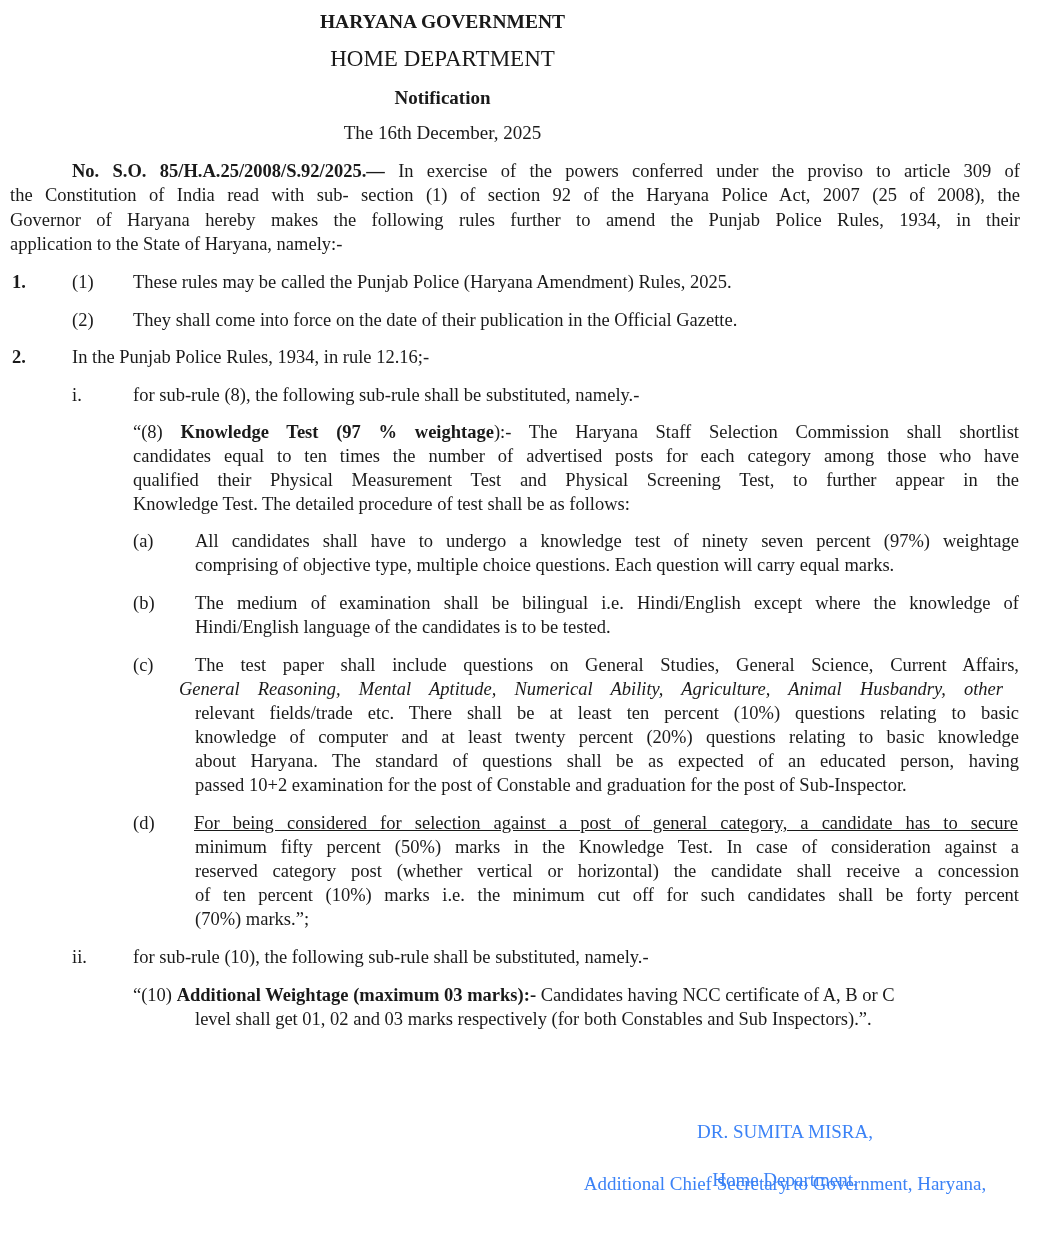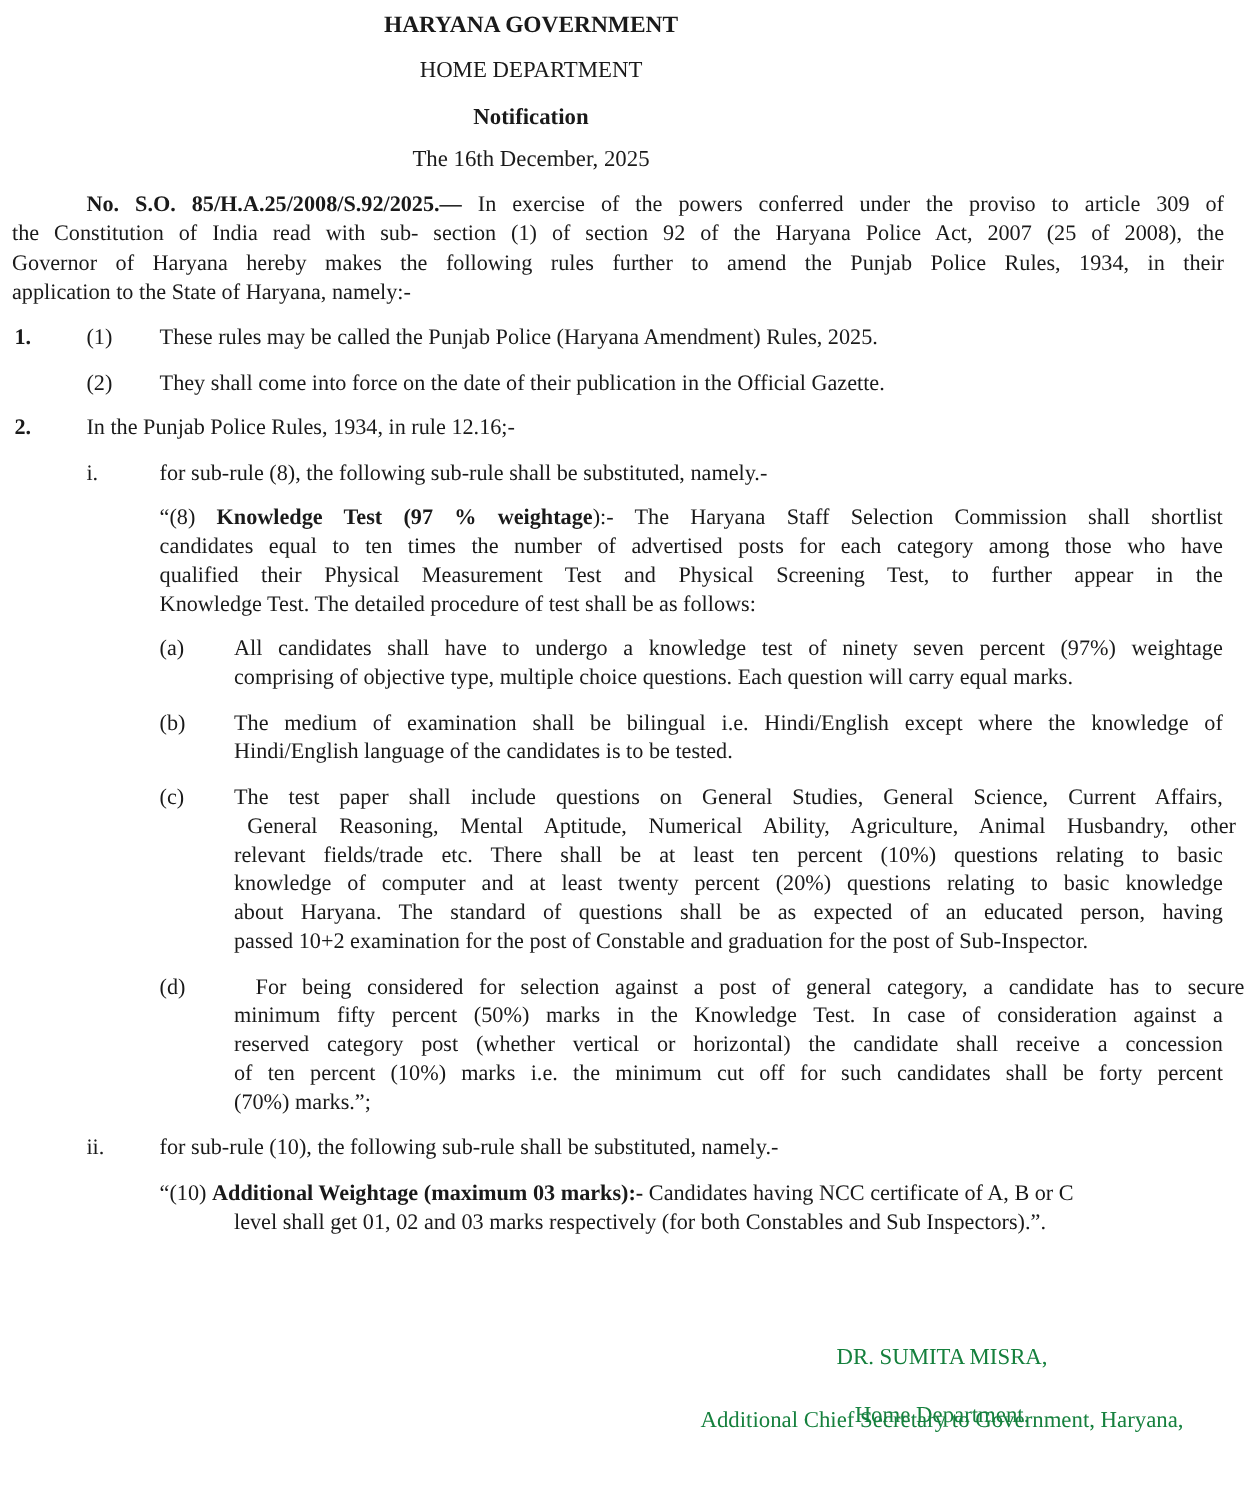--- a/index.html
+++ b/index.html
@@ -6,27 +6,27 @@
     body {
       width: 1039px; height: 1240px; overflow: hidden; position: relative;
       font-family: "Liberation Serif", serif; color: #1a1a1a;
       font-size: 18.5px; line-height: 24.5px;
     }
     .c { position: absolute; left: 0; width: 885px; text-align: center; }
     .b { font-weight: bold; }
     .abs { position: absolute; }
     .justall { text-align: justify; text-align-last: justify; }
     .line { white-space: nowrap; }
-    .sig { position: absolute; left: 540px; width: 490px; text-align: center; font-size: 19px; line-height: 25px; color: #15803d; }
+    .sig { position: absolute; left: 540px; width: 490px; text-align: center; font-size: 19px; line-height: 25px; color: #3b82f6; }
   </style>
 </head>
 <body>
 
 <div class="c b" style="top:10px; font-size:19.5px;">HARYANA GOVERNMENT</div>
-<div class="c" style="top:47px; font-size:19px;">HOME DEPARTMENT</div>
+<div class="c" style="top:47px; font-size:23px;">HOME DEPARTMENT</div>
 <div class="c b" style="top:86px; font-size:19px;">Notification</div>
 <div class="c" style="top:121px; font-size:19px;">The 16th December, 2025</div>
 
 <div>
   <div class="abs justall line" style="left:72px; width:948px; top:159px;"><span class="b">No. S.O. 85/H.A.25/2008/S.92/2025.—</span><span> In exercise of the powers conferred under the proviso to article 309 of</span></div>
   <div class="abs justall line" style="left:10px; width:1010px; top:183px;">the Constitution of India read with sub- section (1) of section 92 of the Haryana Police Act, 2007 (25 of 2008), the</div>
   <div class="abs justall line" style="left:10px; width:1010px; top:208px;">Governor of Haryana hereby makes the following rules further to amend the Punjab Police Rules, 1934, in their</div>
   <div class="abs line" style="left:10px; top:232px;">application to the State of Haryana, namely:-</div>
 </div>
 
@@ -56,30 +56,30 @@
 
 <div>
   <div class="abs" style="left:133px; top:591px;">(b)</div>
   <div class="abs justall line" style="left:195px; width:824px; top:591px;">The medium of examination shall be bilingual i.e. Hindi/English except where the knowledge of</div>
   <div class="abs line" style="left:195px; top:615px;text-align:center;">Hindi/English language of the candidates is to be tested.</div>
 </div>
 
 <div>
   <div class="abs" style="left:133px; top:653px;">(c)</div>
   <div class="abs justall line" style="left:195px; width:824px; top:653px;">The test paper shall include questions on General Studies, General Science, Current Affairs,</div>
-  <div class="abs justall line" style="left:206px; width:824px; top:677px;">General Reasoning, Mental Aptitude, Numerical Ability, Agriculture, Animal Husbandry, other</div>
+  <div class="abs justall line" style="left:179px; width:824px; top:677px;font-style:italic;">General Reasoning, Mental Aptitude, Numerical Ability, Agriculture, Animal Husbandry, other</div>
   <div class="abs justall line" style="left:195px; width:824px; top:701px;">relevant fields/trade etc. There shall be at least ten percent (10%) questions relating to basic</div>
   <div class="abs justall line" style="left:195px; width:824px; top:725px;">knowledge of computer and at least twenty percent (20%) questions relating to basic knowledge</div>
   <div class="abs justall line" style="left:195px; width:824px; top:749px;">about Haryana. The standard of questions shall be as expected of an educated person, having</div>
   <div class="abs line" style="left:195px; top:773px;">passed 10+2 examination for the post of Constable and graduation for the post of Sub-Inspector.</div>
 </div>
 
 <div>
   <div class="abs" style="left:133px; top:811px;">(d)</div>
-  <div class="abs justall line" style="left:213px; width:824px; top:811px;">For being considered for selection against a post of general category, a candidate has to secure</div>
+  <div class="abs justall line" style="left:194px; width:824px; top:811px;text-decoration:underline;">For being considered for selection against a post of general category, a candidate has to secure</div>
   <div class="abs justall line" style="left:195px; width:824px; top:835px;">minimum fifty percent (50%) marks in the Knowledge Test. In case of consideration against a</div>
   <div class="abs justall line" style="left:195px; width:824px; top:859px;">reserved category post (whether vertical or horizontal) the candidate shall receive a concession</div>
   <div class="abs justall line" style="left:195px; width:824px; top:883px;">of ten percent (10%) marks i.e. the minimum cut off for such candidates shall be forty percent</div>
   <div class="abs line" style="left:195px; top:907px;">(70%) marks.”;</div>
 </div>
 
 <div class="abs" style="left:72px; top:945px;">ii.</div>
 <div class="abs line" style="left:133px; top:945px;">for sub-rule (10), the following sub-rule shall be substituted, namely.-</div>
 
 <div>

